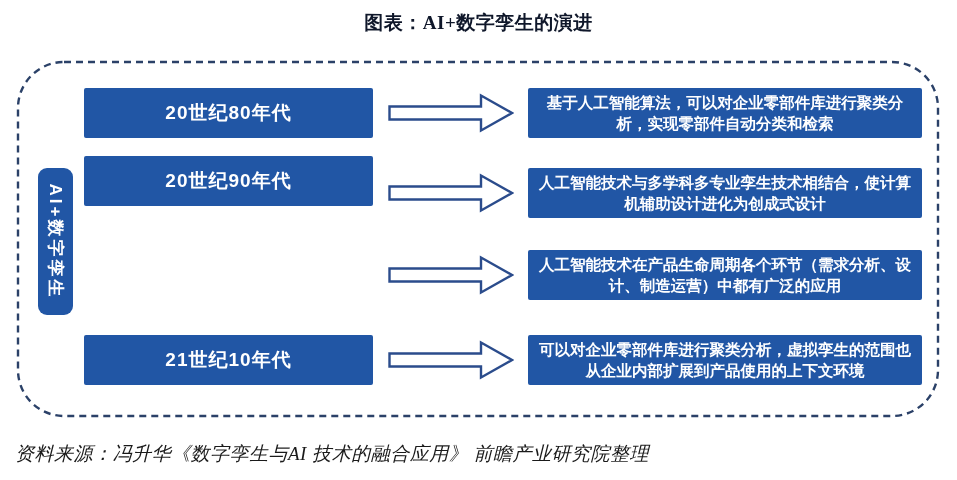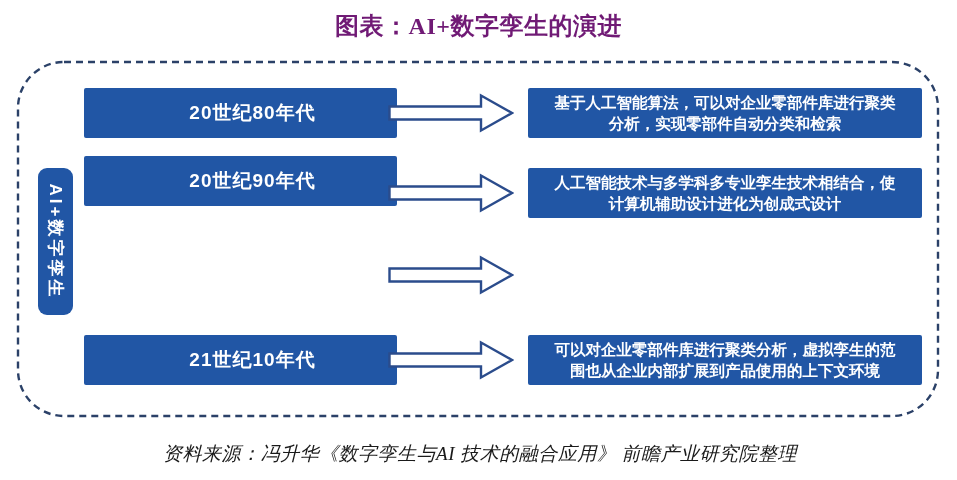--- a/index.html
+++ b/index.html
@@ -3,49 +3,49 @@
 <meta charset="utf-8">
 <style>
   html,body{margin:0;padding:0;background:#ffffff;}
   .stage{
     position:relative;width:957px;height:480px;background:#ffffff;
     font-family:"Liberation Sans",sans-serif;overflow:hidden;
   }
   .title{
     position:absolute;left:0;top:10px;width:100%;
     text-align:center;font-family:"Liberation Serif",serif;
-    font-weight:bold;font-size:24px;color:#701a75;letter-spacing:.5px;
+    font-weight:bold;font-size:19px;color:#0f172a;letter-spacing:.5px;
   }
   .dashed-frame{position:absolute;left:16px;top:60px;}
   .side-label{
     position:absolute;left:38px;top:168px;width:35px;height:147px;
     background:#2156A5;border-radius:9px;
     display:flex;align-items:center;justify-content:center;
   }
   .side-label .rot{
     transform:rotate(90deg);white-space:nowrap;
     color:#ffffff;font-weight:bold;font-size:17px;letter-spacing:3px;
   }
   .era-box{
     position:absolute;left:84px;width:289px;height:50px;
     background:#2156A5;border-radius:2px;
     display:flex;align-items:center;justify-content:center;
-    color:#ffffff;font-weight:bold;font-size:19px;letter-spacing:1px;padding-left:24px;
+    color:#ffffff;font-weight:bold;font-size:19px;letter-spacing:1px;
   }
   .desc-box{
     position:absolute;left:528px;width:394px;height:50px;
     background:#2156A5;border-radius:2px;
     display:flex;align-items:center;justify-content:center;
     color:#ffffff;font-weight:bold;font-size:15.5px;line-height:21px;
-    text-align:center;padding:2px 22px;box-sizing:border-box;
+    text-align:center;padding:2px 6px;box-sizing:border-box;
   }
   .arrow{position:absolute;left:388px;width:126px;height:40px;}
   .source{
     position:absolute;right:12px;top:441px;width:930px;
-    text-align:center;font-family:"Liberation Serif",serif;
+    text-align:left;font-family:"Liberation Serif",serif;
     font-style:italic;font-size:19px;color:#1a1a1a;letter-spacing:.5px;
   }
 </style>
 </head>
 <body>
 
 <div class="stage">
 
   <div class="title">图表：AI+数字孪生的演进</div>
 
@@ -73,20 +73,23 @@
   <svg class="arrow" style="top:173px" viewBox="0 0 126 40">
     <path d="M1.5 13.5 H93 V2.5 L124 20 L93 37.5 V26.5 H1.5 Z" fill="#ffffff" stroke="#2B4C8C" stroke-width="2.4"></path>
   </svg>
   <div class="desc-box" style="top:168px">
     <span>人工智能技术与多学科多专业孪生技术相结合，使计算机辅助设计进化为创成式设计</span>
   </div>
 
   <svg class="arrow" style="top:255px" viewBox="0 0 126 40">
     <path d="M1.5 13.5 H93 V2.5 L124 20 L93 37.5 V26.5 H1.5 Z" fill="#ffffff" stroke="#2B4C8C" stroke-width="2.4"></path>
   </svg>
+  <div class="desc-box" style="top:250px">
+    <span>人工智能技术在产品生命周期各个环节（需求分析、设计、制造运营）中都有广泛的应用</span>
+  </div>
 
   <div class="era-box" style="top:335px">
     <span>21世纪10年代</span>
   </div>
   <svg class="arrow" style="top:340px" viewBox="0 0 126 40">
     <path d="M1.5 13.5 H93 V2.5 L124 20 L93 37.5 V26.5 H1.5 Z" fill="#ffffff" stroke="#2B4C8C" stroke-width="2.4"></path>
   </svg>
   <div class="desc-box" style="top:335px">
     <span>可以对企业零部件库进行聚类分析，虚拟孪生的范围也从企业内部扩展到产品使用的上下文环境</span>
   </div>

